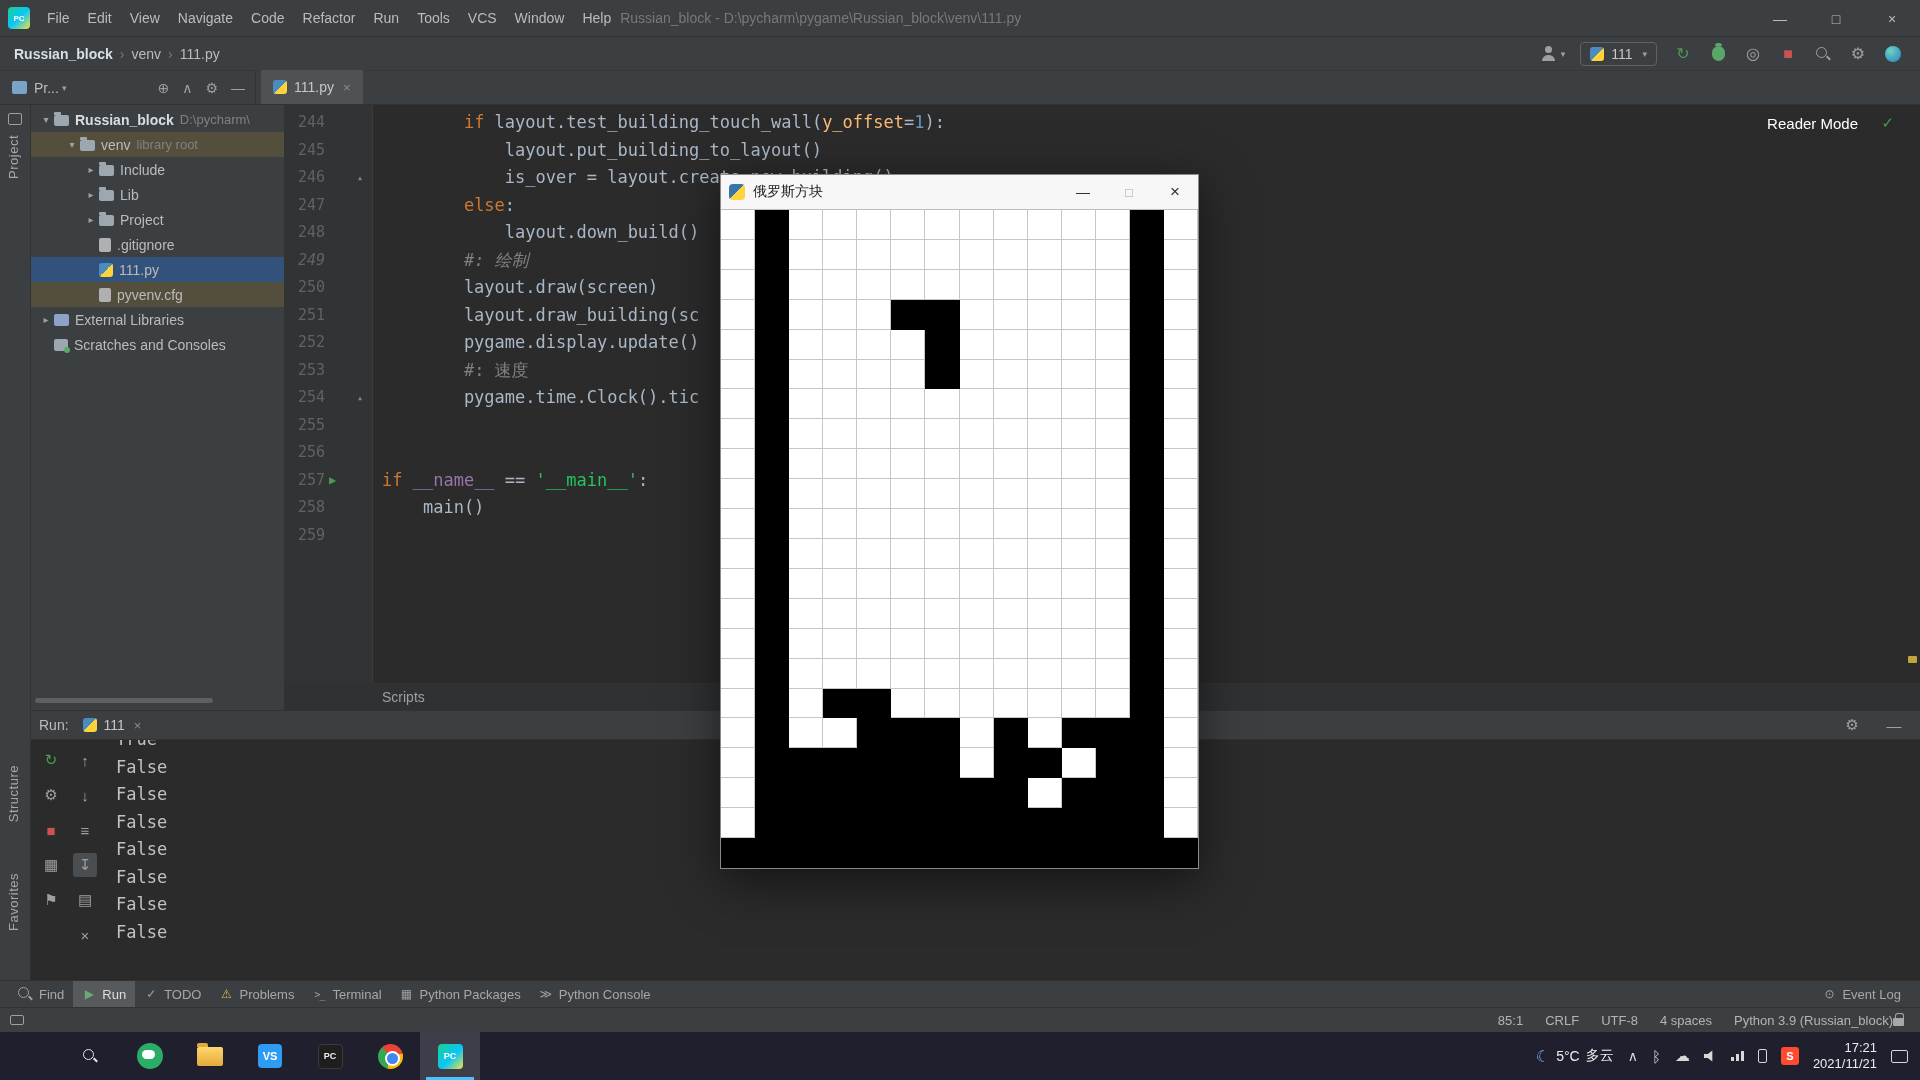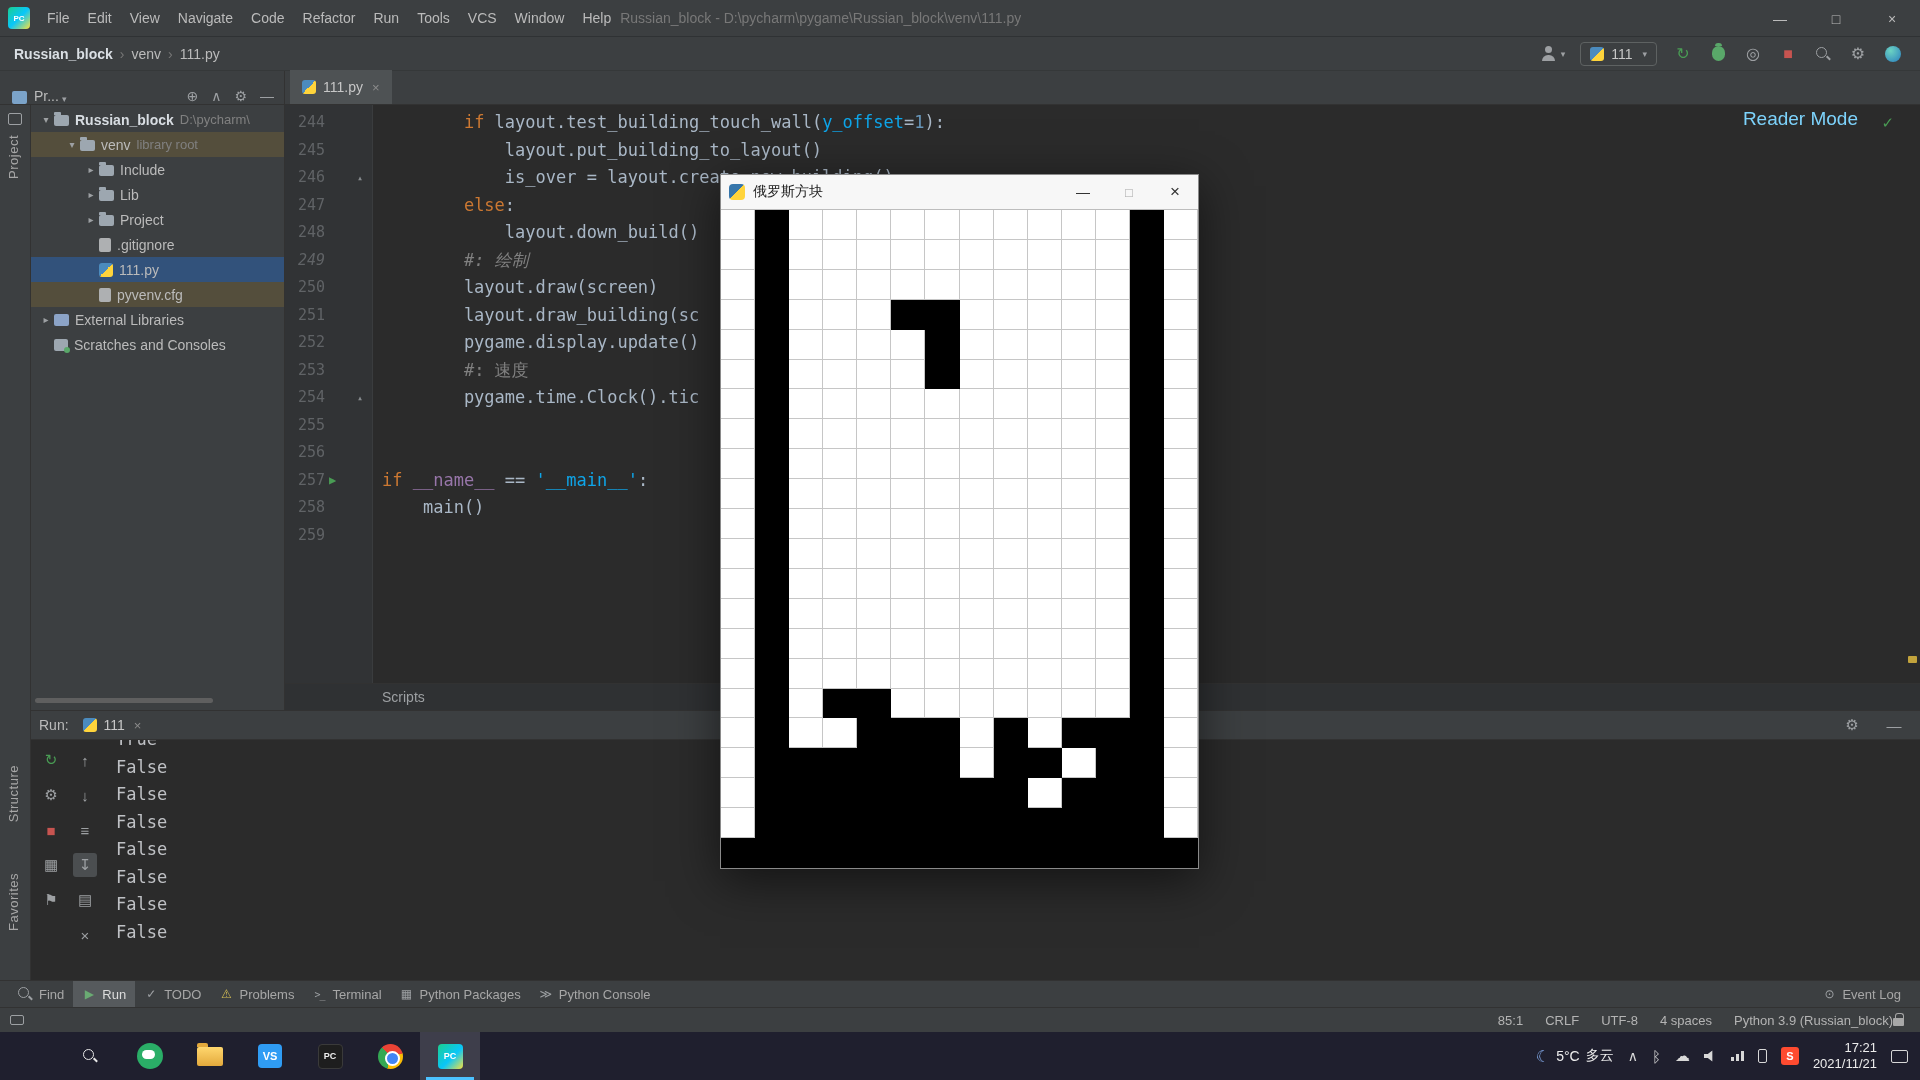--- a/index.html
+++ b/index.html
@@ -33,21 +33,21 @@
 .bug{width:13px;height:15px;border-radius:7px;background:#59a869;position:relative}
 .bug::before{content:"";position:absolute;top:-3px;left:3px;width:7px;height:3px;border-radius:3px 3px 0 0;background:#59a869}
 .mag{position:relative;width:16px;height:16px;display:inline-block}
 .mag::before{content:"";position:absolute;left:1px;top:1px;width:9px;height:9px;border:1.6px solid #9da0a3;border-radius:50%}
 .mag::after{content:"";position:absolute;left:11px;top:11px;width:5px;height:1.8px;background:#9da0a3;transform:rotate(45deg)}
 .mag.w::before{border-color:#e8e8e8}.mag.w::after{background:#e8e8e8}
 .sphere{width:16px;height:16px;border-radius:50%;background:radial-gradient(circle at 35% 30%,#6cd3c2,#2a7fbf)}
 
 
 .row-toolbar{position:absolute;top:71px;left:0;right:0;height:34px;background:#3c3f41;border-bottom:1px solid #323232;display:flex}
-.proj-head{width:285px;flex:none;border-right:1px solid #323232;display:flex;align-items:flex-end;padding:0 10px 0 12px}
+.proj-head{width:256px;flex:none;border-right:1px solid #323232;display:flex;align-items:center;padding:0 10px 0 12px}
 .panel-glyph{width:15px;height:13px;background:#7ba3c9;border-radius:2px;margin-right:7px}
 .proj-head-label{font-size:14px;color:#bbb}
 .ph-icons{margin-left:auto;display:flex;gap:13px}
 .ph-ic{color:#9da0a3;font-size:14px}
 .tabs{display:flex;align-items:flex-end}
 .tab{height:34px;display:flex;align-items:center;gap:7px;padding:0 12px;background:#4e5254;font-size:14px;color:#c7c7c7;margin-left:5px}
 .tab-close{color:#8c8c8c;font-size:13px;margin-left:2px}
 
 
 .left-strip{position:absolute;top:105px;left:0;width:31px;height:875px;background:#3c3f41;border-right:1px solid #323232}
@@ -74,22 +74,22 @@
 .hscroll{position:absolute;left:4px;top:593px;width:178px;height:5px;border-radius:3px;background:#5f5f5f}
 
 
 .editor{position:absolute;top:105px;left:285px;right:0;height:578px;background:#2b2b2b;overflow:hidden}
 .gutter-bg{position:absolute;left:0;top:0;bottom:0;width:88px;background:#313335;border-right:1px solid #3a3c3e}
 .code-line{position:absolute;left:0;right:0;height:27.5px;line-height:27.5px;font-family:"DejaVu Sans Mono",monospace;font-size:17px}
 .ln{position:absolute;left:6px;width:34px;text-align:right;color:#606366;font-size:15px}
 .g-fold{position:absolute;left:72px;color:#868a8d;font-size:10px}
 .g-run{position:absolute;left:44px;color:#499c54;font-size:12px;cursor:pointer}
 .code-text{position:absolute;left:97px;white-space:pre}
-.tk-kw{color:#cc7832}.tk-pl{color:#a9b7c6}.tk-par{color:#0ea5e9}.tk-num{color:#6897bb}.tk-cm{color:#808080}.tk-str{color:#0ea5e9}.tk-dn{color:#9876aa}
-.reader-mode{position:absolute;top:3px;right:62px;color:#7dd3fc;font-size:19px}
+.tk-kw{color:#cc7832}.tk-pl{color:#a9b7c6}.tk-par{color:#fdba74}.tk-num{color:#6897bb}.tk-cm{color:#808080}.tk-str{color:#22c55e}.tk-dn{color:#9876aa}
+.reader-mode{position:absolute;top:10px;right:62px;color:#ffffff;font-size:15px}
 .insp-ok{position:absolute;top:9px;right:26px;color:#499c54;font-size:15px}
 .stripe-mark{position:absolute;right:3px;top:551px;width:9px;height:7px;background:#c2a33c;border-radius:1px}
 .crumb-bar{position:absolute;top:683px;left:285px;right:0;height:27px;background:#2f3133;border-top:1px solid #323232;display:flex;align-items:center}
 .crumb-label{margin-left:97px;color:#9da0a3;font-size:14px}
 
 
 .run-panel{position:absolute;top:710px;left:31px;right:0;height:270px;background:#2b2b2b}
 .run-head{height:30px;background:#3c3f41;border-top:1px solid #323232;border-bottom:1px solid #323232;display:flex;align-items:center;padding:0 14px 0 8px}
 .run-label{font-size:14px;color:#bbb;margin-right:14px}
 .run-tab{display:flex;align-items:center;gap:7px;font-size:14px;color:#c7c7c7}

